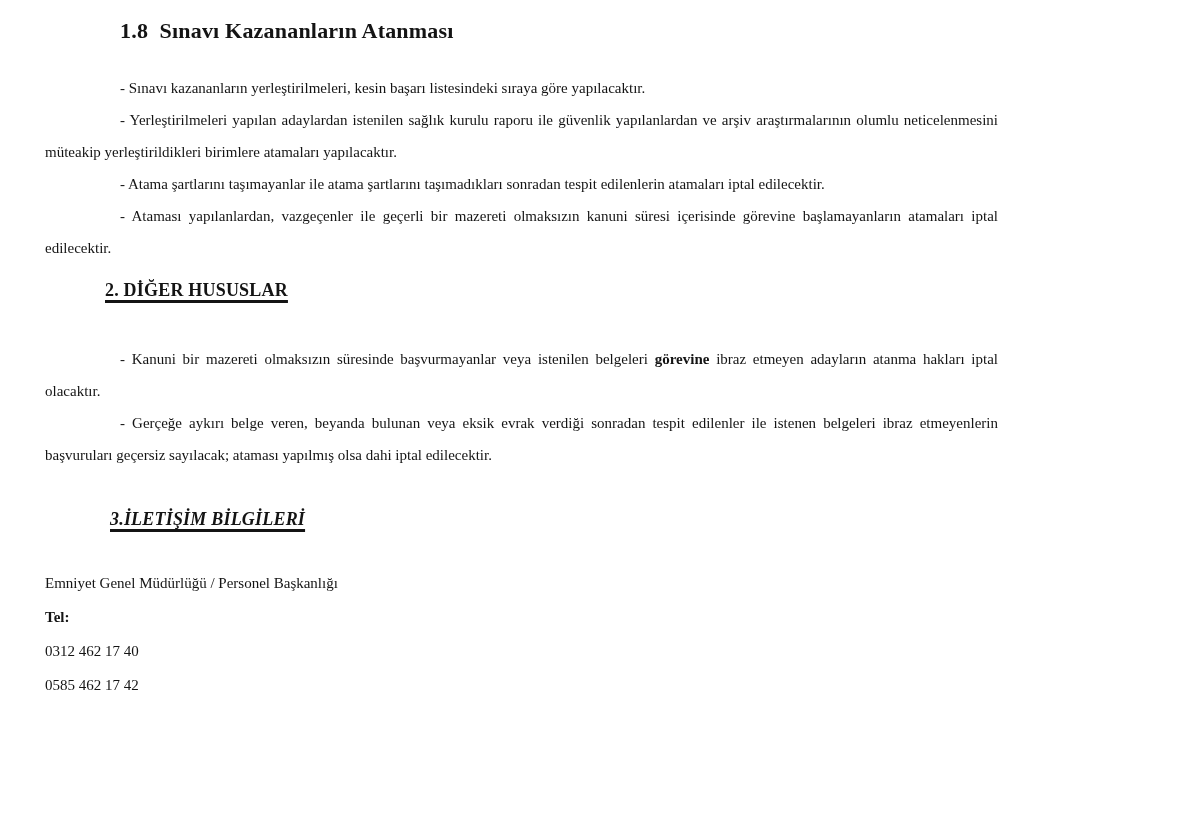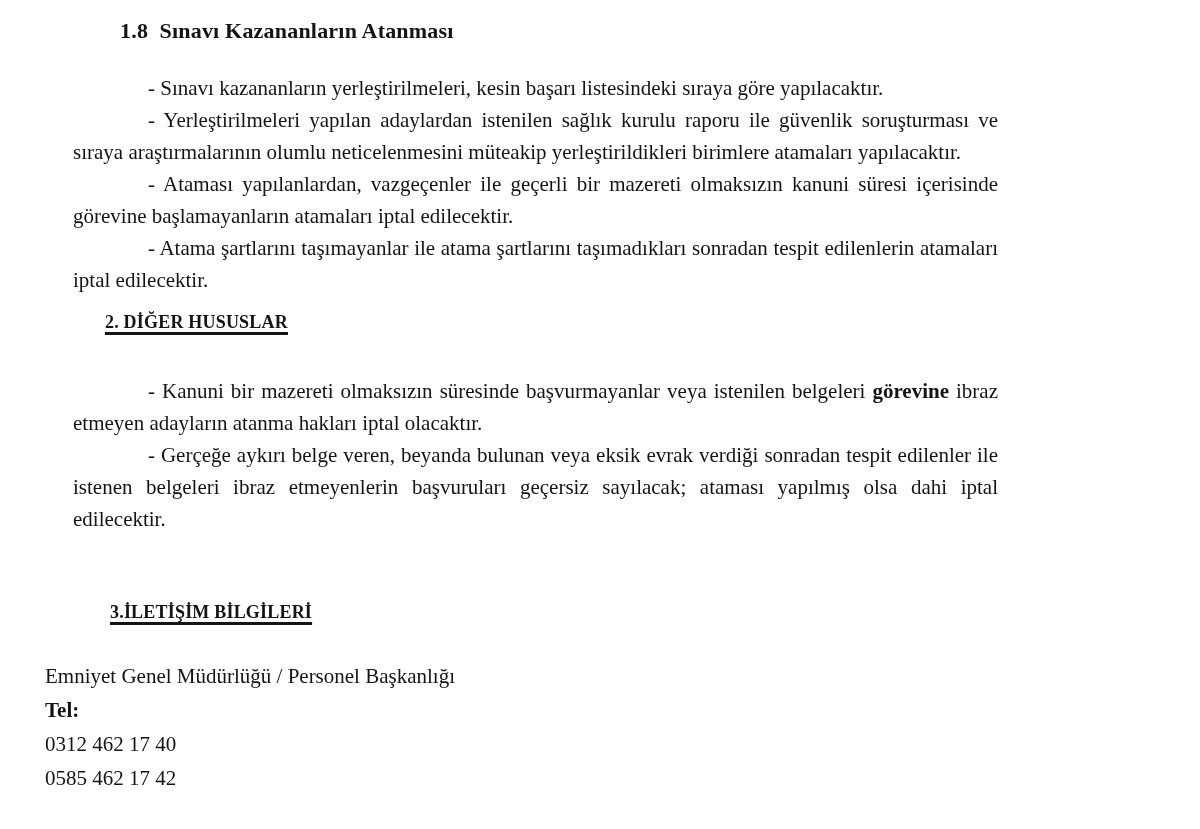--- a/index.html
+++ b/index.html
@@ -19,59 +19,58 @@
     background: #ffffff;
   }
   .h-main {
     font-size: 22px;
     font-weight: bold;
     margin-left: 75px;
     white-space: pre-wrap;
     letter-spacing: 0.2px;
   }
   .body-block {
-    font-size: 21px;
+    font-size: 15px;
     line-height: 32px;
     text-align: justify;
-    margin-left: 28px;
   }
   .body-block p {
     text-indent: 75px;
   }
   .block-1 { margin-top: 28px; }
   .h-sub {
     font-size: 18px;
     font-weight: bold;
     text-decoration: underline;
     text-decoration-thickness: 2.5px;
     text-underline-offset: 4px;
     letter-spacing: 0.2px;
   }
   .h-sub-2 { margin-left: 60px; margin-top: 16px; }
   .block-2 { margin-top: 42px; }
-  .h-sub-3 { margin-left: 65px; margin-top: 67px; }
+  .h-sub-3 { margin-left: 65px; margin-top: 38px; font-style: italic; }
   .contact-block {
     margin-top: 36px;
-    font-size: 21px;
+    font-size: 15px;
     line-height: 34px;
   }
   .bold { font-weight: bold; }
 </style>
 </head>
 <body>
 
 <div class="page">
 
   <h2 class="h-main">1.8  Sınavı Kazananların Atanması</h2>
 
   <div class="body-block block-1">
     <p>- Sınavı kazananların yerleştirilmeleri, kesin başarı listesindeki sıraya göre yapılacaktır.</p>
-    <p>- Yerleştirilmeleri yapılan adaylardan istenilen sağlık kurulu raporu ile güvenlik soruşturması ve sıraya araştırmalarının olumlu neticelenmesini müteakip yerleştirildikleri birimlere atamaları yapılacaktır.</p>
+    <p>- Yerleştirilmeleri yapılan adaylardan istenilen sağlık kurulu raporu ile güvenlik yapılanlardan ve arşiv araştırmalarının olumlu neticelenmesini müteakip yerleştirildikleri birimlere atamaları yapılacaktır.</p>
+    <p>- Atama şartlarını taşımayanlar ile atama şartlarını taşımadıkları sonradan tespit edilenlerin atamaları iptal edilecektir.</p>
     <p>- Ataması yapılanlardan, vazgeçenler ile geçerli bir mazereti olmaksızın kanuni süresi içerisinde görevine başlamayanların atamaları iptal edilecektir.</p>
-    <p>- Atama şartlarını taşımayanlar ile atama şartlarını taşımadıkları sonradan tespit edilenlerin atamaları iptal edilecektir.</p>
   </div>
 
   <h2 class="h-sub h-sub-2">2. DİĞER HUSUSLAR</h2>
 
   <div class="body-block block-2">
     <p><span>- Kanuni bir mazereti olmaksızın süresinde başvurmayanlar veya istenilen belgeleri </span><span class="bold">görevine</span><span> ibraz etmeyen adayların atanma hakları iptal olacaktır.</span></p>
     <p>- Gerçeğe aykırı belge veren, beyanda bulunan veya eksik evrak verdiği sonradan tespit edilenler ile istenen belgeleri ibraz etmeyenlerin başvuruları geçersiz sayılacak; ataması yapılmış olsa dahi iptal edilecektir.</p>
   </div>
 
   <h2 class="h-sub h-sub-3">3.İLETİŞİM BİLGİLERİ</h2>

